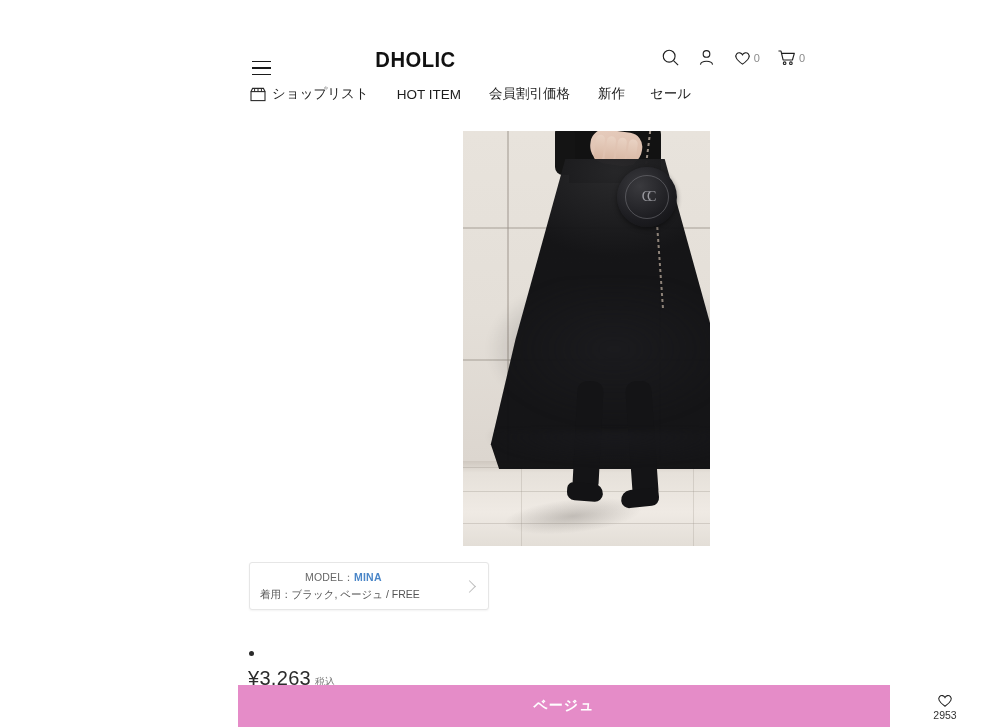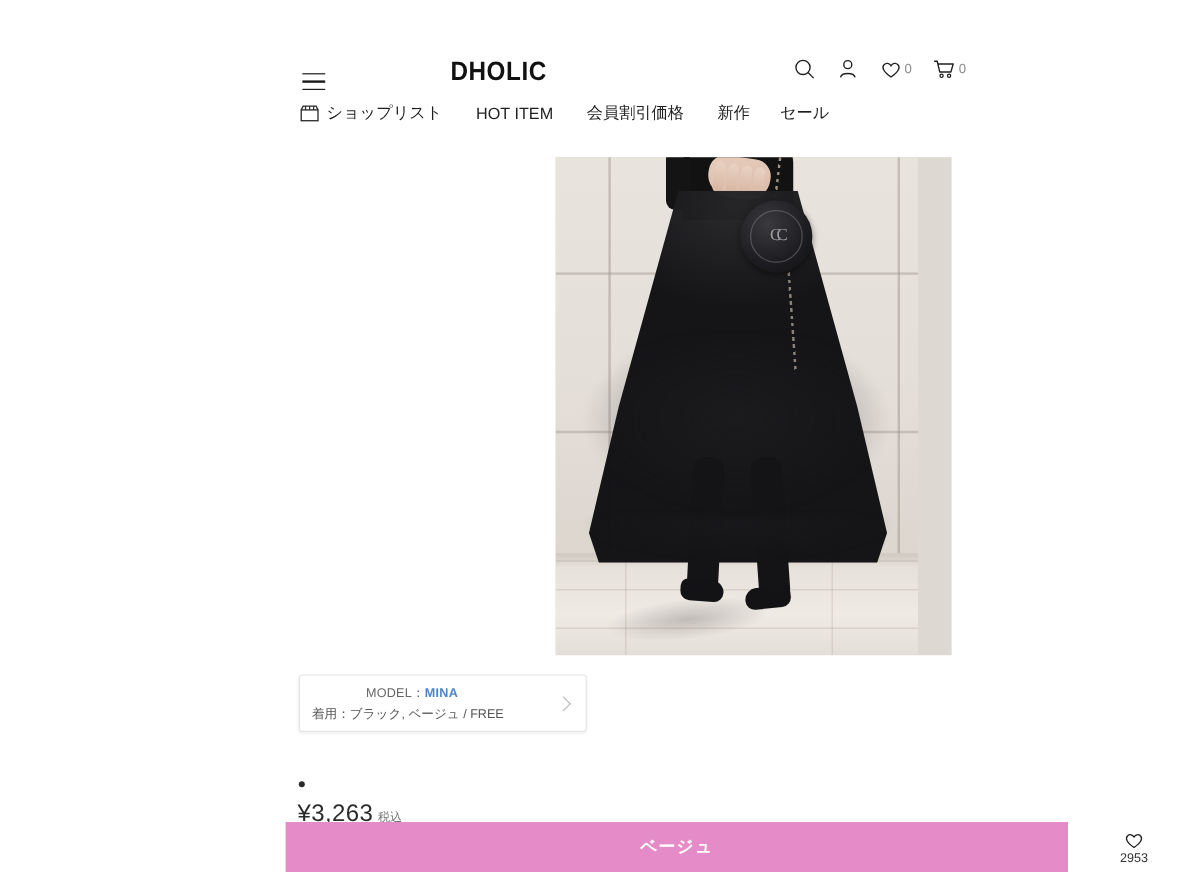--- a/index.html
+++ b/index.html
@@ -57,21 +57,21 @@
     display:flex; align-items:center; gap:0;
   }
   .nav .item {
     font-size:13.5px; color:#1e1e1e; cursor:pointer; white-space:nowrap;
     display:flex; align-items:center; gap:6px;
   }
   .nav .sp1 { width:28px; } .nav .sp2 { width:28px; } .nav .sp3 { width:28px; } .nav .sp4 { width:25px; }
 
   
   .photo-wrap {
-    position:absolute; left:463px; top:110px; width:330px; height:415px; overflow:hidden;
+    position:absolute; left:463px; top:110px; width:247px; height:415px; overflow:hidden;
     background:#ddd8d2;
   }
   .photo { position:absolute; inset:0; }
   
   .wall { position:absolute; left:0; top:0; width:302px; height:330px;
           background:linear-gradient(180deg,#e8e3dc 0%, #e4dfd8 55%, #dcd6cf 100%); }
   .wall .grout-v { position:absolute; top:0; bottom:0; width:1.5px; background:rgba(150,142,132,0.45); }
   .wall .grout-h { position:absolute; left:0; right:0; height:1.5px; background:rgba(150,142,132,0.40); }
   
   .floor { position:absolute; left:0; top:330px; width:302px; height:85px;

